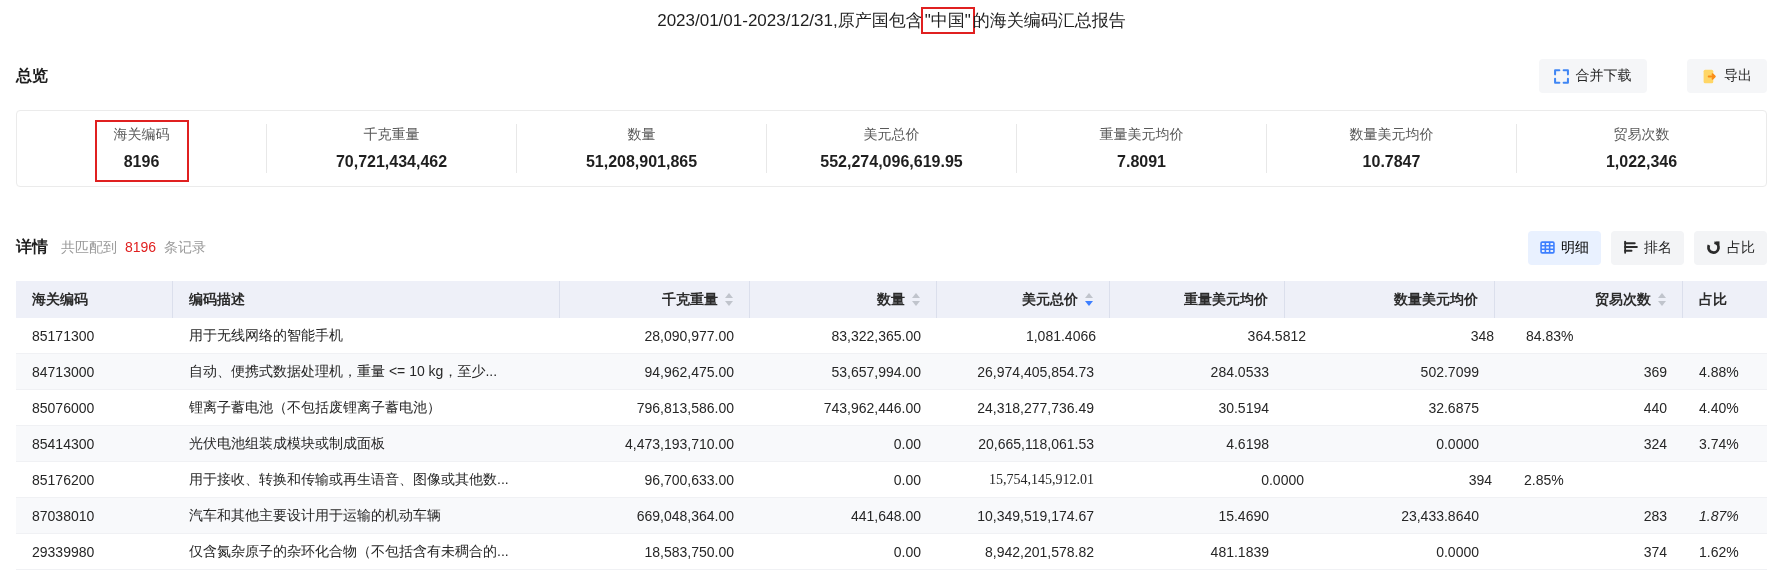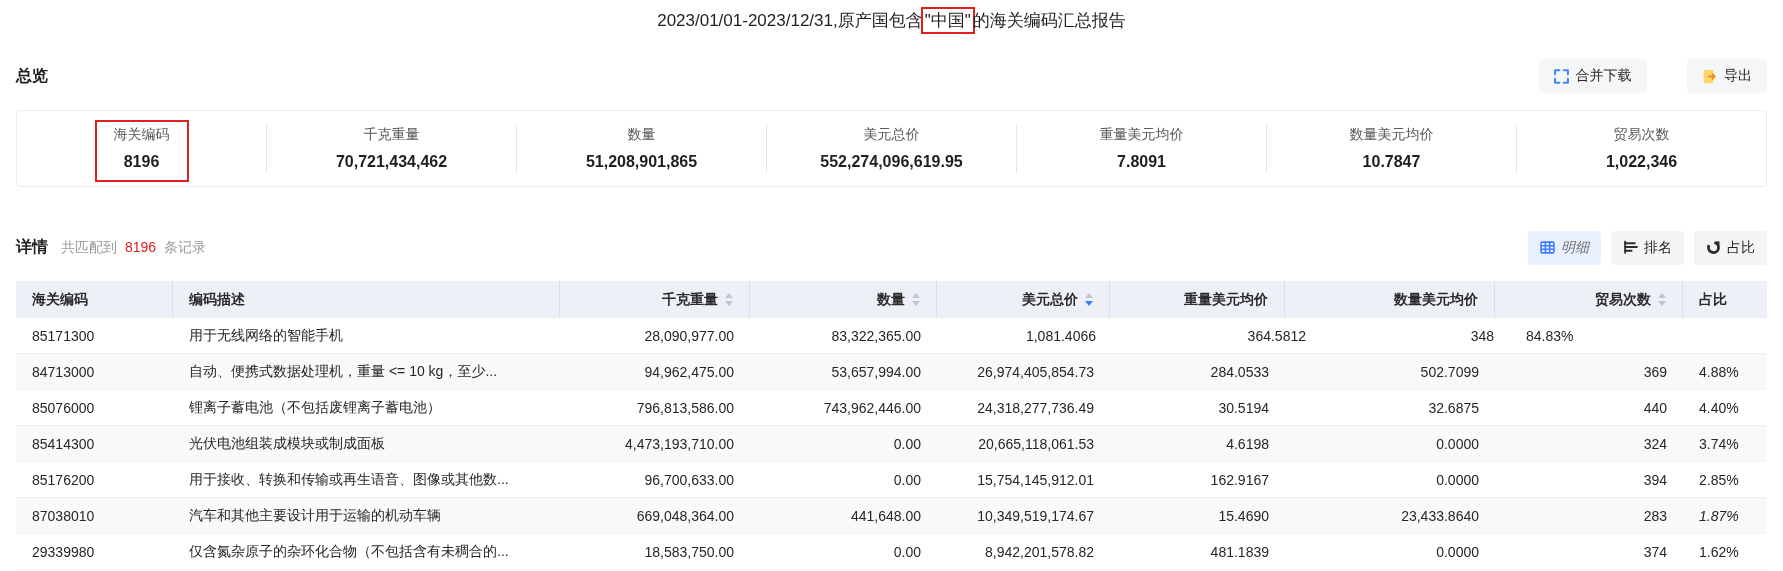--- a/index.html
+++ b/index.html
@@ -39,21 +39,21 @@
   
   .detail-row { margin-top:44px; height:33px; }
   .match-text { font-size:14px; color:#999; margin-left:13px; }
   .match-count { color:#e02020; margin:0 4px; }
   .detail-left { display:flex; align-items:center; }
 
   .tab {
     display:inline-flex; align-items:center; gap:6px; background:#f3f4f6; border:none;
     border-radius:4px; padding:8px 12px; font-size:14px; color:#262626; cursor:pointer; margin-left:10px;
   }
-  .tab.active { background:#e9f1ff; color:#737373;font-style:italic; }
+  .tab.active { background:#e9f1ff; color:#000000; }
   .tab svg { display:block; }
 
   
   .table { margin-top:17px; width:1751px; }
   .thead { display:flex; background:#eef0f8; height:37px; font-size:14px; font-weight:bold; color:#2b2b2b; }
   .th { display:flex; align-items:center; padding:0 16px; border-right:1px solid #dbdfec; height:100%; }
   .th:last-child { border-right:none; }
   .th.right { justify-content:flex-end; }
   .tr { display:flex; height:36px; font-size:14px; border-bottom:1px solid #f0f1f4; }
   .tr.stripe { background:#f8f9fb; }
@@ -255,22 +255,21 @@
           <div class="td right" style="width: 175px;">4.6198</div>
           <div class="td right" style="width: 210px;">0.0000</div>
           <div class="td right" style="width: 188px;">324</div>
           <div class="td" style="width: 84px;">3.74%</div>
         </div>
         <div class="tr">
           <div class="td" style="width: 157px;">85176200</div>
           <div class="td" style="width: 387px;">用于接收、转换和传输或再生语音、图像或其他数...</div>
           <div class="td right" style="width: 190px;">96,700,633.00</div>
           <div class="td right" style="width: 187px;">0.00</div>
-          <div class="td right" style="width: 173px;">15,754,145,912.01</div>
-          <div class="td right" style="width: 175px;">162.9167</div>
+          <div class="td right" style="width: 173px; font-family: Liberation Serif, serif;">15,754,145,912.01</div>
           <div class="td right" style="width: 210px;">0.0000</div>
           <div class="td right" style="width: 188px;">394</div>
           <div class="td" style="width: 84px;">2.85%</div>
         </div>
         <div class="tr stripe">
           <div class="td" style="width: 157px;">87038010</div>
           <div class="td" style="width: 387px;">汽车和其他主要设计用于运输的机动车辆</div>
           <div class="td right" style="width: 190px;">669,048,364.00</div>
           <div class="td right" style="width: 187px;">441,648.00</div>
           <div class="td right" style="width: 173px;">10,349,519,174.67</div>

